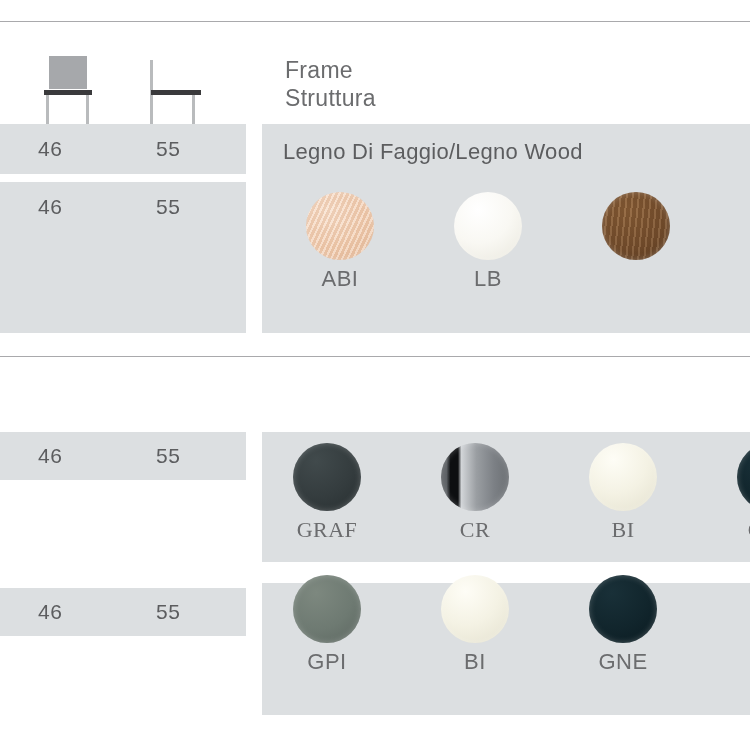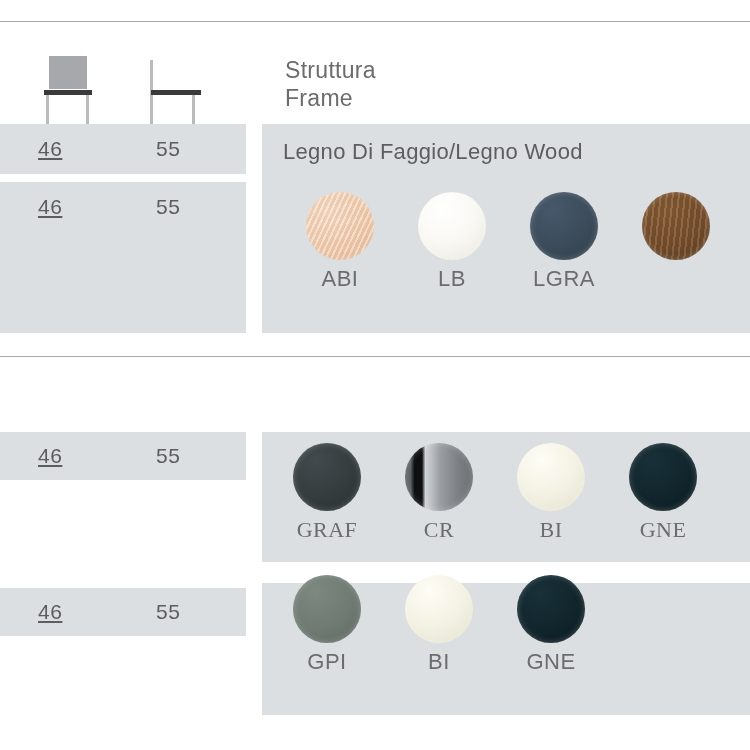--- a/index.html
+++ b/index.html
@@ -47,21 +47,21 @@
     background: #dcdfe1;
   }
   .dim-val {
     position: absolute;
     font-size: 21px;
     font-weight: 400;
     color: #5c5d5f;
     letter-spacing: .5px;
     white-space: nowrap;
   }
-  .dim-val.c1 { left: 38px; text-decoration: underline; }
+  .dim-val.c1 { left: 38px; }
   .dim-val.c2 { left: 156px; }
 
   
   .pictos {
     position: absolute;
     left: 0;
     top: 24px;
     width: 246px;
     height: 96px;
   }
@@ -130,20 +130,21 @@
     font-size: 22px;
     color: #5c5d5f;
     letter-spacing: .3px;
     white-space: nowrap;
   }
 
   
   .swatch-row {
     position: absolute;
     display: flex;
+    gap: 36px;
   }
   .swatch {
     position: relative;
     width: 112px;
     text-align: center;
   }
   .disc {
     width: 68px;
     height: 68px;
     border-radius: 50%;
@@ -191,42 +192,38 @@
     <span class="dim-val c1" style="top:13px;">46</span>
     <span class="dim-val c2" style="top:13px;">55</span>
   </div>
 
   <div class="dim-band" style="top:182px; width:246px; height:151px;">
     <span class="dim-val c1" style="top:13px;">46</span>
     <span class="dim-val c2" style="top:13px;">55</span>
   </div>
 
   <div class="frame-title">
+    <div>Frame</div>
     <div>Struttura</div>
-    <div>Frame</div>
   </div>
 
   <div class="panel" style="left:262px; top:124px; width:488px; height:209px;">
   </div>
   <div class="mat-title" style="left:283px; top:139px;">Legno Di Faggio/Legno Wood</div>
 
   <div class="swatch-row" style="left:284px; top:192px;">
     <div class="swatch">
       <div class="disc" style="background:
              repeating-linear-gradient(115deg, rgba(255,255,255,.30) 0 2px, rgba(190,140,105,.18) 2px 5px),
              radial-gradient(circle at 34% 28%, #f8ddc8 0%, #f2cdb0 55%, #e6bc9c 100%);"></div>
       <div class="disc-label">ABI</div>
     </div>
     <div class="swatch">
       <div class="disc" style="background: radial-gradient(circle at 36% 26%, #ffffff 0%, #f9f8f3 50%, #e9e7dd 100%);"></div>
       <div class="disc-label">LB</div>
-    </div>
-    <div class="swatch">
-      <div class="disc" style="background: radial-gradient(circle at 34% 26%, #46586a 0%, #3b4b5a 55%, #2f3d49 100%);"></div>
-      <div class="disc-label">LGRA</div>
     </div>
     <div class="swatch">
       <div class="disc" style="background:
              repeating-linear-gradient(96deg, rgba(255,235,205,.10) 0 2px, rgba(40,20,5,.16) 2px 6px),
              radial-gradient(circle at 38% 26%, #8d6139 0%, #7a5230 60%, #5d3d22 100%);"></div>
     </div>
   </div>
 
   <div class="rule middle"></div>
 

